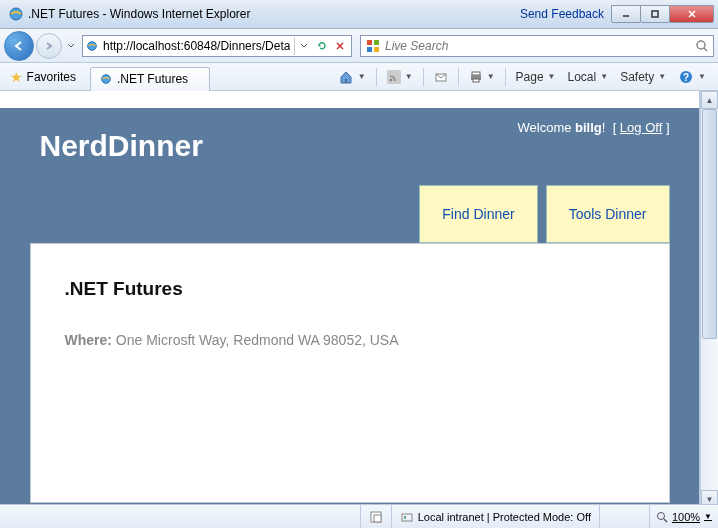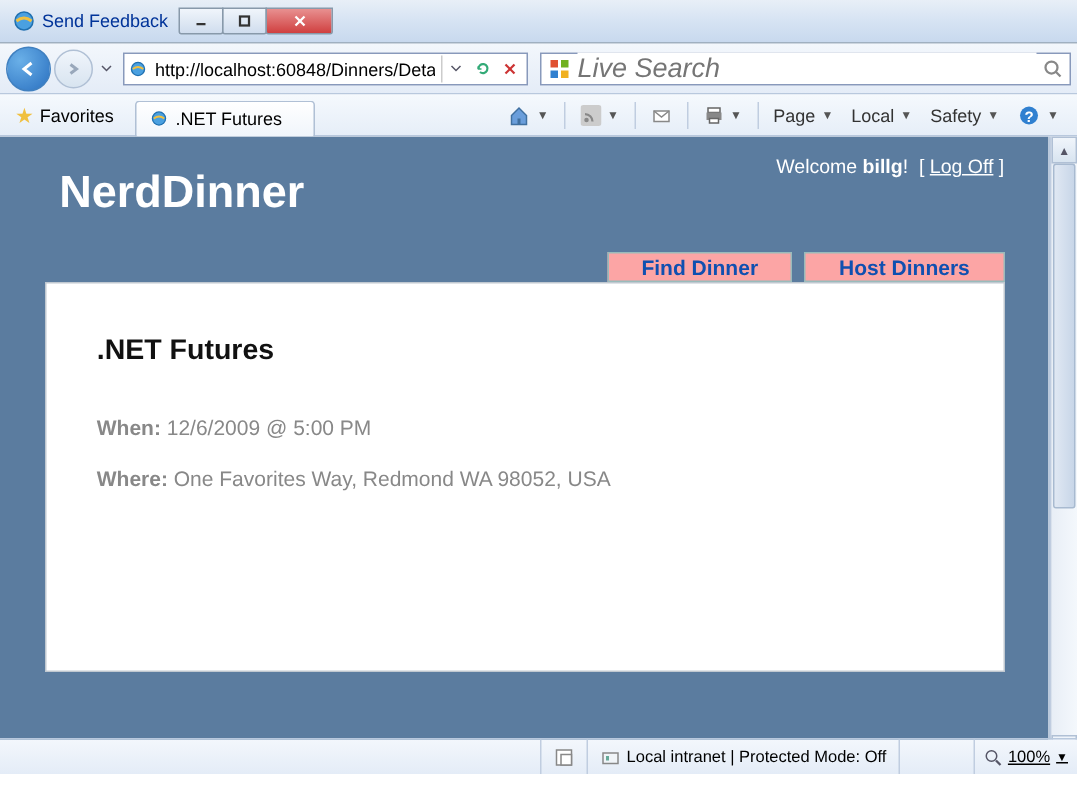--- a/index.html
+++ b/index.html
@@ -19,21 +19,21 @@
   .navbar { height: 34px; background: linear-gradient(to bottom, #f3f7fc, #e4ecf7); border-bottom: 1px solid #b8c8dd; display: flex; align-items: center; padding: 0 4px; gap: 4px; }
   .nav-arrows { display: flex; align-items: center; gap: 2px; }
   .nav-back { width: 30px; height: 30px; border-radius: 50%; background: radial-gradient(circle at 30% 30%, #6ab0e8, #2a70c0); display: flex; align-items: center; justify-content: center; border: 1px solid #4080c0; }
   .nav-fwd { width: 26px; height: 26px; border-radius: 50%; background: linear-gradient(to bottom, #f0f5fb, #d8e4f0); display: flex; align-items: center; justify-content: center; border: 1px solid #b0c0d5; }
   .nav-dd { width: 14px; height: 26px; display: flex; align-items: center; justify-content: center; }
   .url-box { flex: 1; height: 22px; background: #fff; border: 1px solid #8899bb; display: flex; align-items: center; padding: 0 2px; gap: 4px; max-width: 270px; }
   .url-box input { border: none; outline: none; flex: 1; font-size: 12px; width: 100%; }
   .url-ctl { width: 18px; height: 18px; display: flex; align-items: center; justify-content: center; }
   .url-refresh-group { display: flex; border-left: 1px solid #ccc; }
   .search-box { flex: 1; height: 22px; background: #fff; border: 1px solid #8899bb; display: flex; align-items: center; padding: 0 4px; gap: 4px; margin-left: 4px; }
-  .search-box input { border: none; outline: none; flex: 1; font-size: 18px; font-style: italic; color: #404040; width: 100%; }
+  .search-box input { border: none; outline: none; flex: 1; font-size: 12px; font-style: italic; color: #404040; width: 100%; }
   .live-icon { width: 16px; height: 16px; }
   
   
   .toolbar { height: 28px; background: linear-gradient(to bottom, #f5f9fd, #e6eef8); border-bottom: 1px solid #b8c8dd; display: flex; align-items: center; padding: 0 4px; gap: 2px; }
   .fav-btn { display: flex; align-items: center; gap: 4px; padding: 2px 6px; height: 22px; }
   .star-icon { color: #f0c040; font-size: 14px; }
   .tab { display: flex; align-items: center; gap: 4px; padding: 2px 8px; height: 24px; background: linear-gradient(to bottom, #fff, #f0f5fb); border: 1px solid #b0c0d5; border-bottom: none; border-radius: 3px 3px 0 0; margin-left: 6px; min-width: 120px; margin-top: 4px; }
   .tab-ie { width: 14px; height: 14px; }
   .tool-right { margin-left: auto; display: flex; align-items: center; gap: 4px; padding-right: 4px; }
   .tool-item { display: flex; align-items: center; gap: 2px; padding: 2px 4px; height: 22px; color: #333; }
@@ -42,51 +42,52 @@
   
   
   .content-wrap { position: absolute; top: 91px; left: 0; right: 18px; bottom: 24px; background: #fff; overflow: hidden; border-right: 1px solid #b8c8dd; }
   .scroll-v { position: absolute; top: 91px; right: 0; bottom: 24px; width: 18px; background: linear-gradient(to right, #e8eef6, #f4f8fc); border-left: 1px solid #c0cde0; }
   .scroll-btn { height: 18px; background: linear-gradient(to bottom, #f0f5fb, #d8e4f0); border: 1px solid #b0c0d5; display: flex; align-items: center; justify-content: center; font-size: 8px; color: #556; }
   .scroll-btn.bot { position: absolute; bottom: 0; width: 100%; }
   .scroll-thumb { position: absolute; top: 18px; left: 1px; right: 1px; height: 230px; background: linear-gradient(to right, #e0e8f3, #c8d6e8); border: 1px solid #a8bad0; border-radius: 2px; }
   
   
   .page { background: #5b7c9f; min-height: 100%; padding-bottom: 20px; }
-  .page-inner { max-width: 660px; margin: 0 auto; padding-top: 12px; }
+  .page-inner { max-width: 660px; margin: 17px auto; padding-top: 12px; }
   .welcome { text-align: right; color: #fff; font-size: 13px; padding-right: 10px; }
   .welcome b { font-weight: bold; }
   .welcome a { color: #fff; text-decoration: underline; }
   .logo { color: #fff; font-family: Arial, sans-serif; font-size: 30px; font-weight: bold; margin-top: -6px; margin-left: 20px; }
   .menu { display: flex; justify-content: flex-end; gap: 8px; margin-top: 22px; padding-right: 10px; margin-bottom: 0; }
-  .menu-item { background: #fca5a5; color: #1050b0; font-weight: bold; font-size: 14px; padding: 1px 22px; border: 1px solid #9bb; cursor: pointer; }
+  .menu-item { background: #fef9c3; color: #1050b0; font-weight: normal; font-size: 14px; padding: 20px 22px; border: 1px solid #9bb; cursor: pointer; }
   .card { background: #fff; margin: 0 10px; padding: 34px 34px 24px 34px; border: 1px solid #c0c8d0; min-height: 260px; }
   .card h2 { font-family: Arial, sans-serif; font-size: 19px; color: #111; font-weight: bold; margin-bottom: 32px; }
   .card p { font-family: Arial, sans-serif; font-size: 14px; color: #888; margin-bottom: 18px; }
   .card p b { color: #888; font-weight: bold; }
   
   
-  .statusbar { position: absolute; bottom: 16px; left: 0; right: 0; height: 24px; background: linear-gradient(to bottom, #f3f7fc, #e4ecf7); border-top: 1px solid #b8c8dd; display: flex; align-items: center; font-size: 11px; }
+  .statusbar { position: absolute; bottom: 4px; left: 0; right: 0; height: 24px; background: linear-gradient(to bottom, #f3f7fc, #e4ecf7); border-top: 1px solid #b8c8dd; display: flex; align-items: center; font-size: 11px; }
   .status-left { flex: 1; padding-left: 6px; }
   .status-seg { display: flex; align-items: center; gap: 4px; padding: 0 8px; height: 100%; border-left: 1px solid #c0cde0; }
   .zoom { display: flex; align-items: center; gap: 4px; padding: 0 6px; text-decoration: underline; }
   
   
   svg { display: block; }
 </style>
 </head>
 <body>
 
 <div class="titlebar">
   <span class="titlebar-icon">
     <svg width="16" height="16" viewBox="0 0 16 16">
         <circle cx="8" cy="8" r="6" fill="#4aa0e0" stroke="#2070b0"></circle>
         <path d="M3 8 Q8 4 13 8" stroke="#f0c040" stroke-width="2" fill="none"></path>
       </svg>
   </span>
+  <span class="titlebar-text">.NET Futures - Windows Internet Explorer</span>
   <a class="titlebar-feedback">Send Feedback</a>
   <div class="win-buttons">
     <div class="win-btn">
         <svg width="10" height="10">
           <line x1="2" y1="7" x2="8" y2="7" stroke="#333" stroke-width="1.5"></line>
         </svg>
       </div>
     <div class="win-btn">
         <svg width="10" height="10">
           <rect x="2" y="2" width="6" height="6" fill="none" stroke="#333" stroke-width="1.5"></rect>
@@ -239,26 +240,25 @@
 <div class="content-wrap">
   <div class="page">
     <div class="page-inner">
       <div class="welcome">
         <span>Welcome </span><b>billg</b><span>!</span>
         &nbsp;[ <a href="#">Log Off</a> ]
       </div>
       <div class="logo">NerdDinner</div>
       <div class="menu">
         <div class="menu-item">Find Dinner</div>
-        <div class="menu-item">Host Dinners</div>
+        <div class="menu-item">Tools Dinner</div>
       </div>
       <div class="card">
         <h2>.NET Futures</h2>
-        <p><b>When:</b><span> 12/6/2009 @ 5:00 PM</span></p>
-        <p><b>Where:</b><span> One Favorites Way, Redmond WA 98052, USA</span></p>
+        <p><b>Where:</b><span> One Microsft Way, Redmond WA 98052, USA</span></p>
       </div>
     </div>
   </div>
 </div>
 
 <div class="scroll-v">
   <div class="scroll-btn">▲</div>
   <div class="scroll-thumb"></div>
   <div class="scroll-btn bot">▼</div>
 </div>

